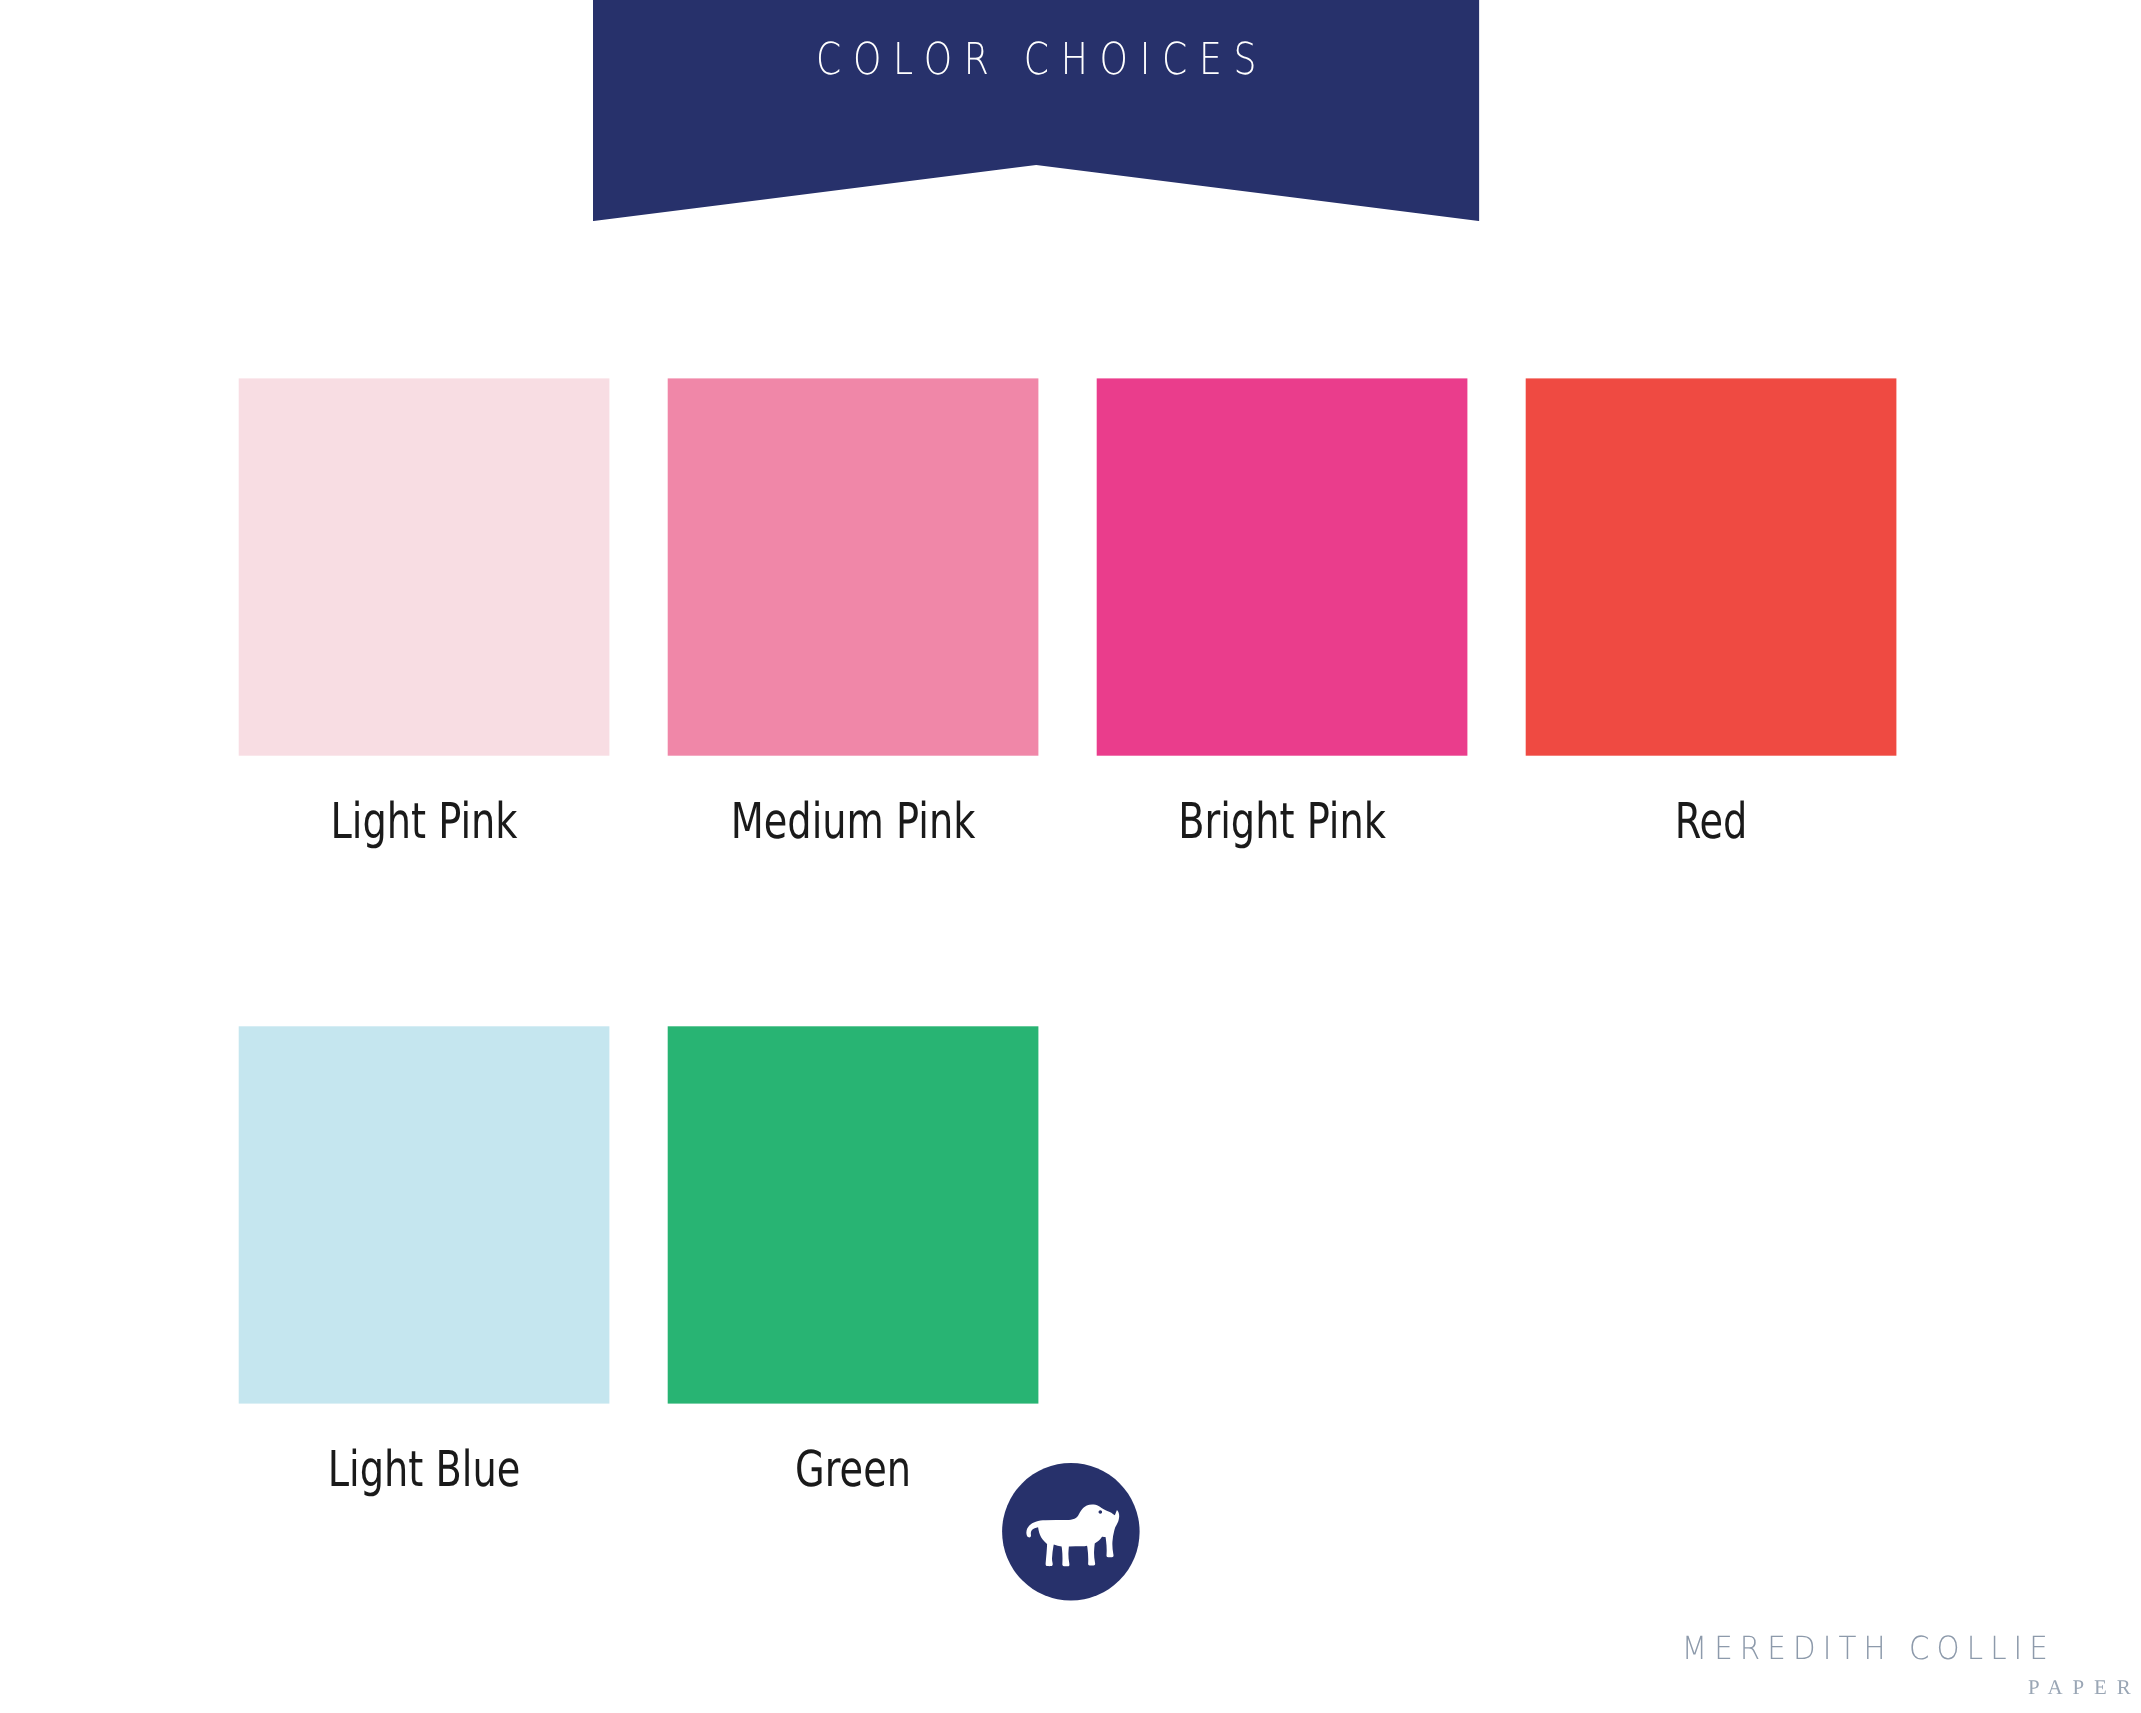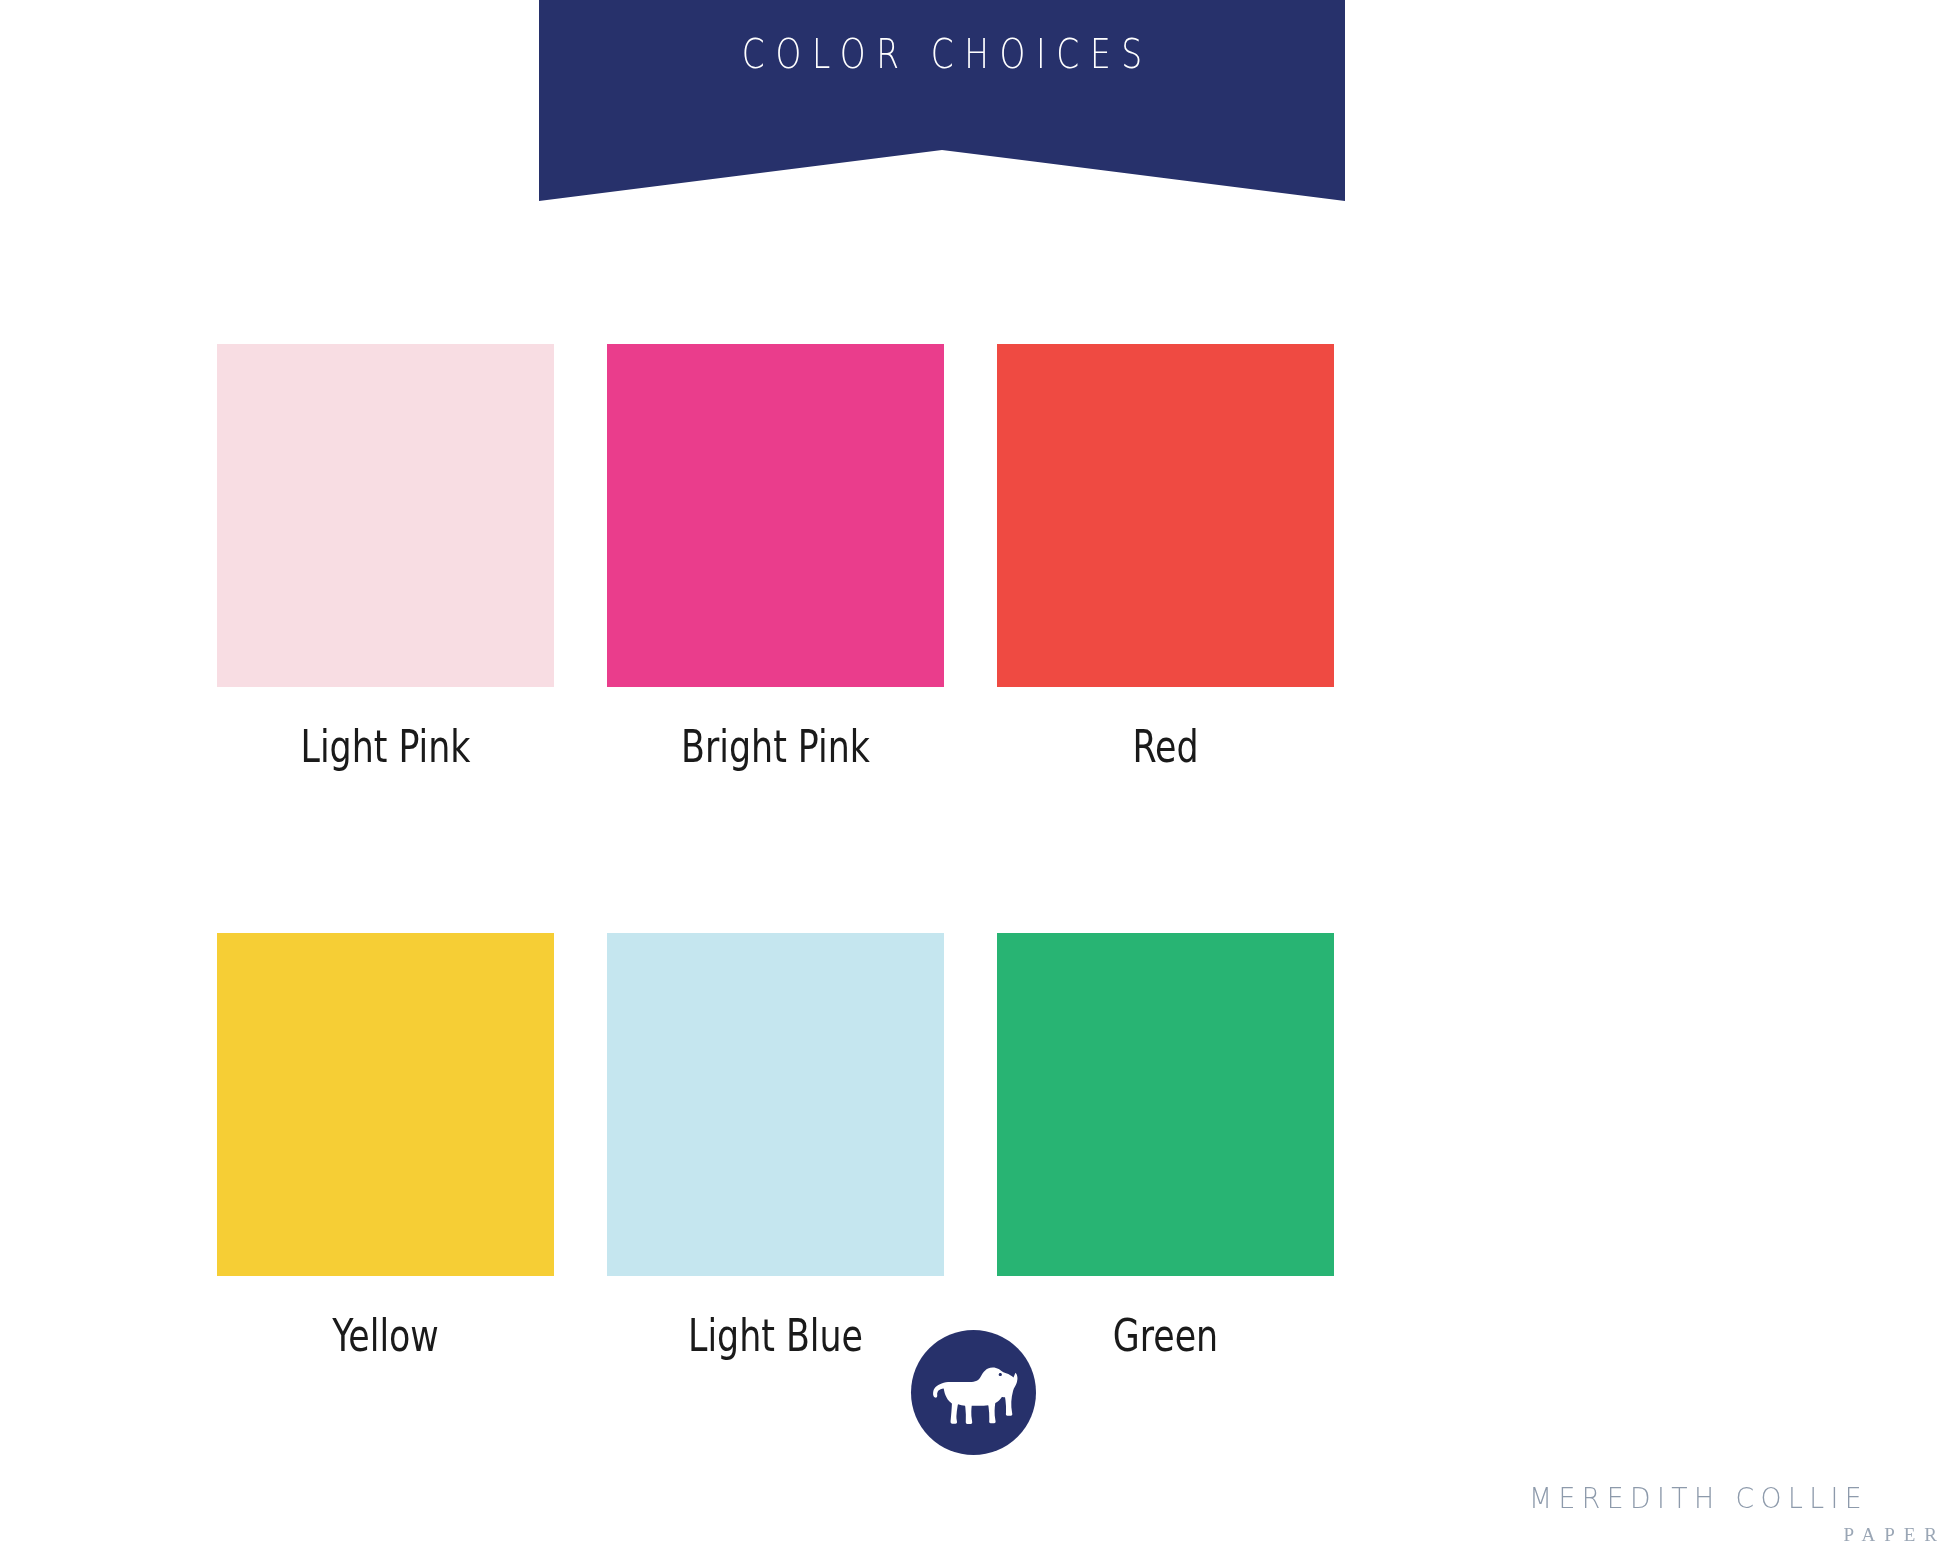--- a/index.html
+++ b/index.html
@@ -136,36 +136,36 @@
 </div>
 
 <div class="grid">
 
   <div class="row">
     <div class="cell">
       <span class="swatch" style="background: rgb(248, 221, 227);"></span>
       <span class="swatch-label">Light Pink</span>
     </div>
     <div class="cell">
+      <span class="swatch" style="background: rgb(240, 135, 168);"></span>
+      <span class="swatch-label">Medium Pink</span>
+    </div>
+    <div class="cell">
       <span class="swatch" style="background: rgb(234, 61, 140);"></span>
       <span class="swatch-label">Bright Pink</span>
     </div>
     <div class="cell">
       <span class="swatch" style="background: rgb(239, 74, 66);"></span>
       <span class="swatch-label">Red</span>
     </div>
   </div>
 
   <div class="row-gap"></div>
 
   <div class="row">
-    <div class="cell">
-      <span class="swatch" style="background: rgb(246, 206, 53);"></span>
-      <span class="swatch-label">Yellow</span>
-    </div>
     <div class="cell">
       <span class="swatch" style="background: rgb(197, 230, 239);"></span>
       <span class="swatch-label">Light Blue</span>
     </div>
     <div class="cell">
       <span class="swatch" style="background: rgb(40, 180, 115);"></span>
       <span class="swatch-label">Green</span>
     </div>
   </div>
 

